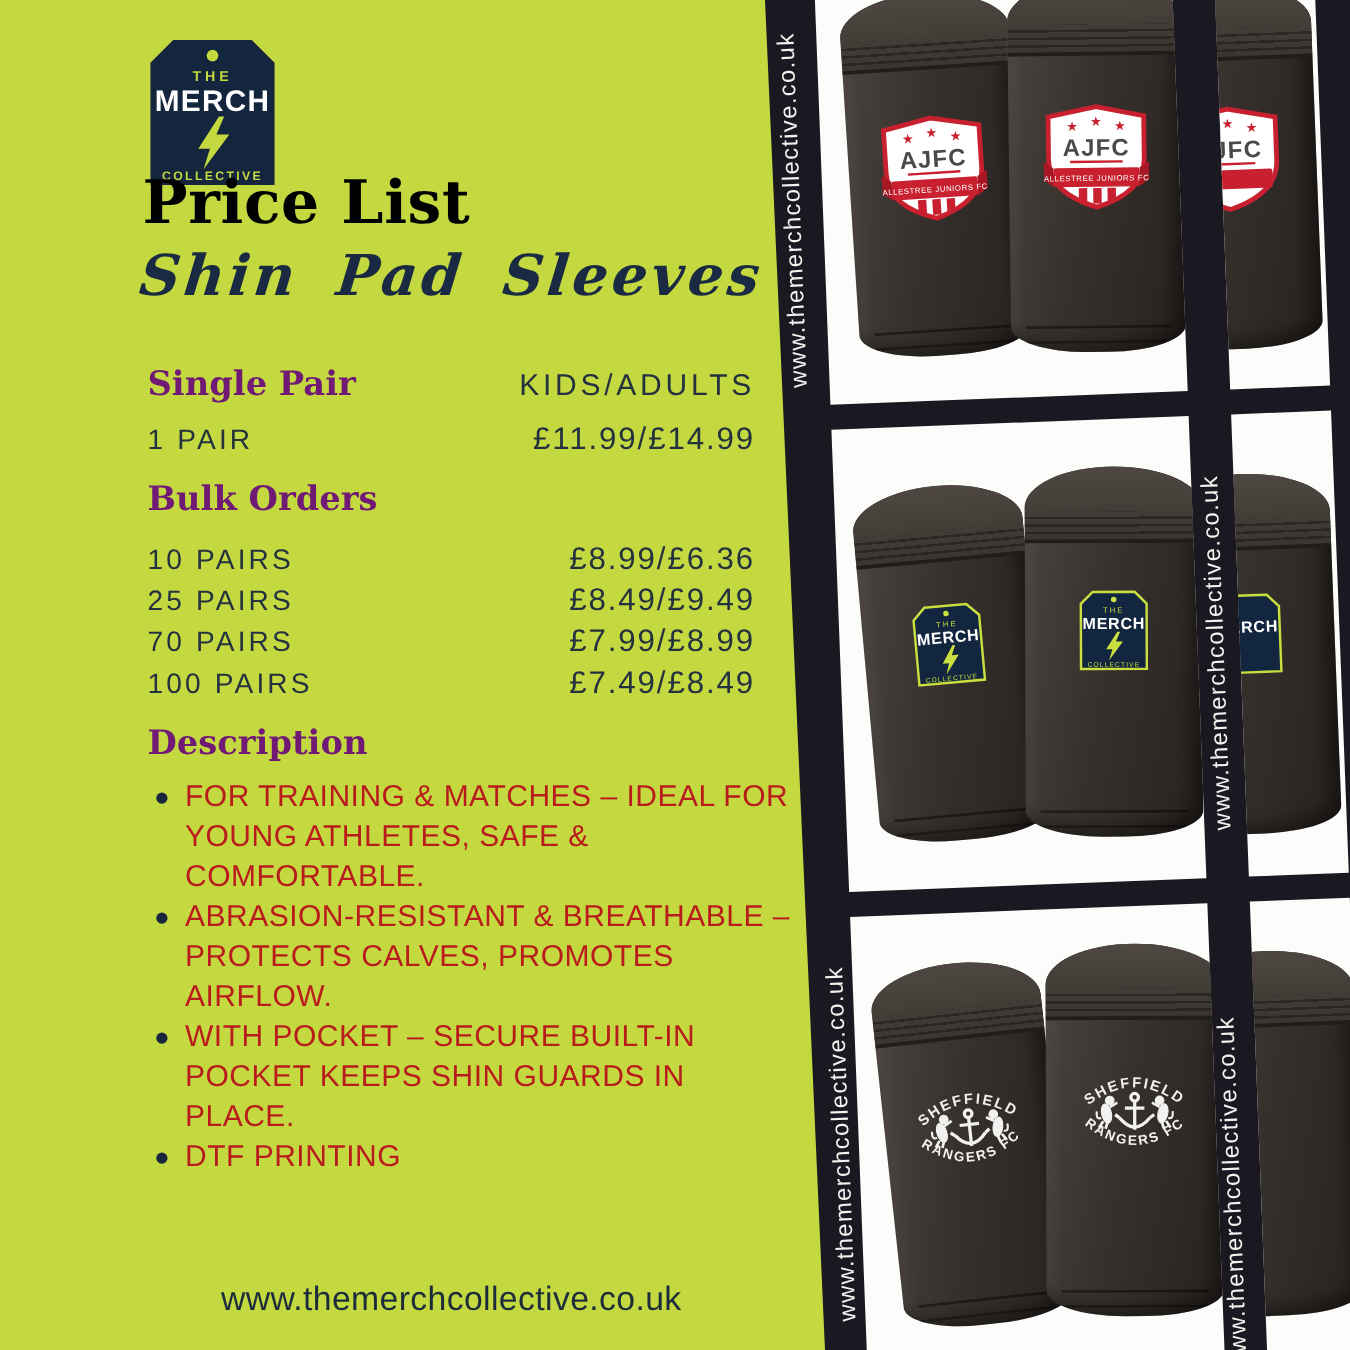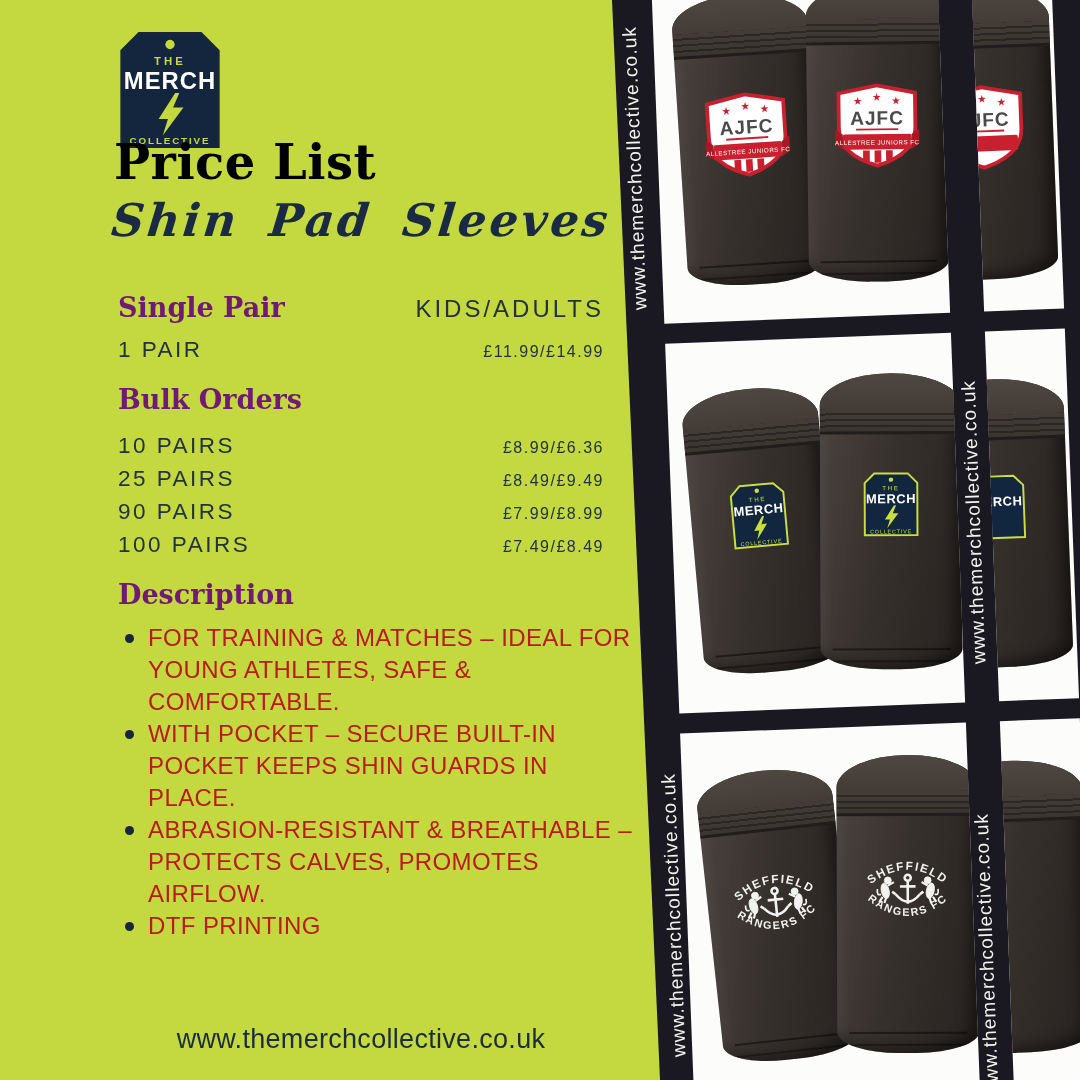--- a/index.html
+++ b/index.html
@@ -66,21 +66,21 @@
     transform:skewX(-6deg);
   }
   .serif-head{
     font-family:"DejaVu Serif","Liberation Serif",serif; font-weight:bold;
     font-size:27px; color:#701a75;
   }
   .single-row{position:absolute; left:118px; top:292px; width:486px; display:flex; justify-content:space-between; align-items:baseline;}
   .size-header{font-size:24px; letter-spacing:3px; color:#24313f;}
   .price-row{display:flex; justify-content:space-between; width:486px; height:33px; align-items:baseline;}
   .qty{font-size:22.5px; letter-spacing:2.5px; color:#24313f;}
-  .price{font-size:16px; letter-spacing:1.5px; color:#24313f;}
+  .price{font-size:25px; letter-spacing:1.5px; color:#24313f;}
   .pair-row{position:absolute; left:118px; top:337px;}
   .bulk-head{position:absolute; left:118px; top:384px;}
   .bulk-rows{position:absolute; left:118px; top:433px;}
   .desc-head{position:absolute; left:118px; top:579px;}
   .bullets{position:absolute; left:118px; top:622px; width:524px;}
   .bullet{
     position:relative; padding-left:30px; font-size:24px; line-height:32px;
     letter-spacing:.4px; color:#b91c1c; white-space:pre-line;
   }
   .bullet::before{
@@ -322,39 +322,39 @@
     <div class="bulk-rows">
       <div class="price-row">
         <span class="qty">10 PAIRS</span>
         <span class="price">£8.99/£6.36</span>
       </div>
       <div class="price-row">
         <span class="qty">25 PAIRS</span>
         <span class="price">£8.49/£9.49</span>
       </div>
       <div class="price-row">
-        <span class="qty">90 PAIRS</span>
+        <span class="qty">70 PAIRS</span>
         <span class="price">£7.99/£8.99</span>
       </div>
       <div class="price-row">
         <span class="qty">100 PAIRS</span>
         <span class="price">£7.49/£8.49</span>
       </div>
     </div>
 
     <div class="serif-head desc-head">Description</div>
 
     <div class="bullets">
       <div class="bullet">FOR TRAINING &amp; MATCHES – IDEAL FOR
 YOUNG ATHLETES, SAFE &amp;
 COMFORTABLE.</div>
-      <div class="bullet">WITH POCKET – SECURE BUILT-IN
-POCKET KEEPS SHIN GUARDS IN PLACE.</div>
       <div class="bullet">ABRASION-RESISTANT &amp; BREATHABLE –
 PROTECTS CALVES, PROMOTES
 AIRFLOW.</div>
+      <div class="bullet">WITH POCKET – SECURE BUILT-IN
+POCKET KEEPS SHIN GUARDS IN PLACE.</div>
       <div class="bullet">DTF PRINTING</div>
     </div>
 
     <div class="footer-url">www.themerchcollective.co.uk</div>
   </div>
 
 </div>
 
 </body></html>

